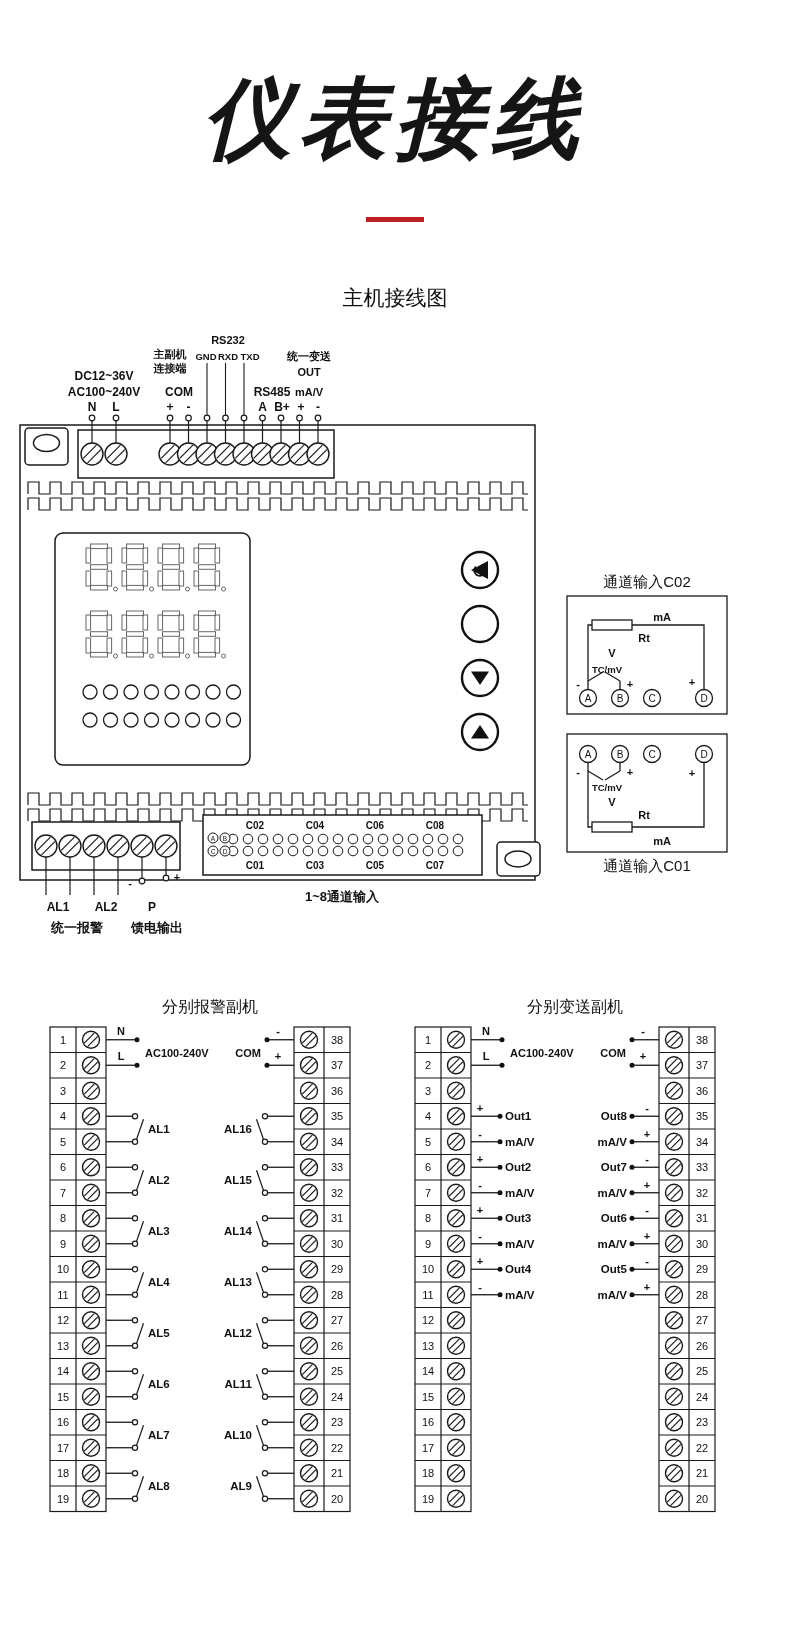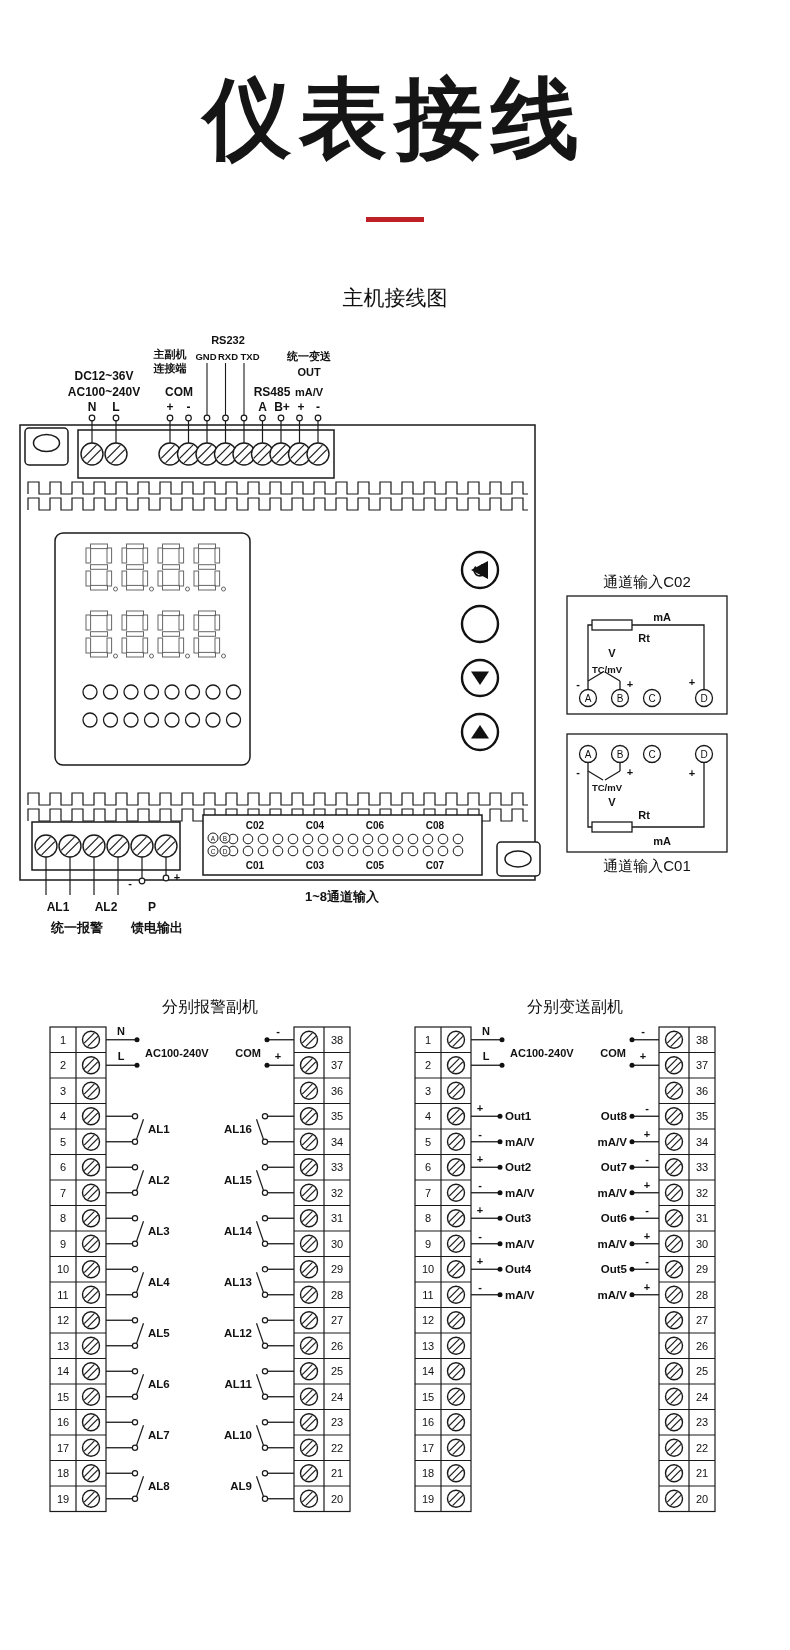--- a/index.html
+++ b/index.html
@@ -1,20 +1,20 @@
 <!DOCTYPE html>
 <html><head>
 <meta charset="utf-8">
 <style>
   html,body{margin:0;padding:0;background:#fff;}
   body{width:790px;height:1650px;position:relative;overflow:hidden;
        font-family:"Liberation Sans","DejaVu Sans",sans-serif;color:#111;}
   .abs{position:absolute;}
   .page-title{top:60px;left:0;width:790px;text-align:center;font-size:88px;
-              font-weight:900;letter-spacing:8px;color:#151515;}
+              font-weight:900;letter-spacing:8px;color:#151515;font-style:italic;}
   .title-underline{top:217px;left:50%;transform:translateX(-50%);width:58px;height:5px;}
   .subtitle{top:284px;left:0;width:790px;text-align:center;font-size:21px;color:#111;}
   svg{position:absolute;}
   svg text{font-family:"Liberation Sans","DejaVu Sans",sans-serif;}
 </style>
 </head>
 <body>
 
 <div class="abs page-title">仪表接线</div>
 <div class="abs title-underline" style="background: rgb(191, 32, 37);"></div>

